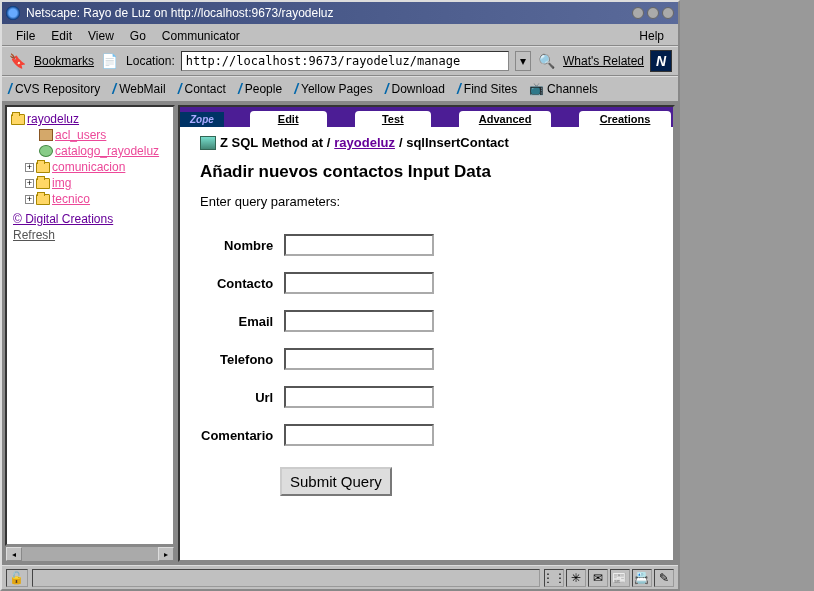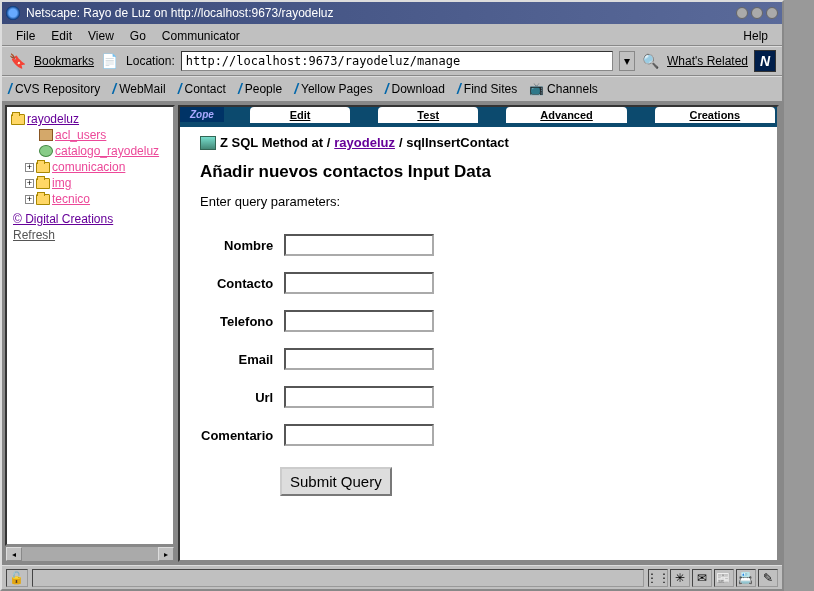--- a/index.html
+++ b/index.html
@@ -1,17 +1,17 @@
 <!DOCTYPE html>
 <html><head>
 <meta charset="utf-8">
 <style>
 * { box-sizing: border-box; }
 body { margin: 0; padding: 0; font-family: "Helvetica", Arial, sans-serif; font-size: 12px; background: #999; }
-.window { width: 784px; height: 591px; background: #C0C0C0; border: 2px solid #888; border-top-color: #ddd; border-left-color: #ddd; display: flex; flex-direction: column; }
+.window { width: 680px; height: 591px; background: #C0C0C0; border: 2px solid #888; border-top-color: #ddd; border-left-color: #ddd; display: flex; flex-direction: column; }
 .titlebar { background: linear-gradient(to right, #3a4a7a, #5a6a9a); color: #fff; height: 22px; display: flex; align-items: center; padding: 0 4px; font-size: 12px; }
 .titlebar .tb-icon { width: 14px; height: 14px; background: radial-gradient(circle, #6af 40%, #037 70%); border-radius: 50%; margin-right: 6px; }
 .titlebar .title-text { flex: 1; }
 .titlebar .wm-btns { display: flex; gap: 3px; }
 .titlebar .wm-btn { width: 12px; height: 12px; background: #aaa; border: 1px solid #666; border-radius: 50%; }
 .menubar { background: #C0C0C0; height: 22px; display: flex; align-items: flex-end; padding: 0 6px; border-bottom: 1px solid #888; font-size: 12px; }
 .menubar .menu-item { padding: 2px 8px; cursor: pointer; }
 .menubar .spacer { flex: 1; }
 .toolbar { background: #C0C0C0; height: 30px; display: flex; align-items: center; padding: 0 6px; gap: 6px; border-bottom: 1px solid #888; border-top: 1px solid #ddd; }
 .toolbar .tool-icon { width: 20px; height: 20px; display: inline-flex; align-items: center; justify-content: center; font-size: 14px; }
@@ -32,21 +32,21 @@
 .expand-box { width: 9px; height: 9px; border: 1px solid #888; display: inline-flex; align-items: center; justify-content: center; font-size: 9px; line-height: 1; cursor: pointer; }
 .folder-icon { width: 14px; height: 11px; background: #ffd766; border: 1px solid #aa8800; border-radius: 1px 1px 0 0; position: relative; display: inline-block; }
 .folder-icon::before { content: ""; position: absolute; top: -3px; left: 0; width: 6px; height: 3px; background: #ffd766; border: 1px solid #aa8800; border-bottom: none; }
 .users-icon { width: 14px; height: 12px; background: #d4a86a; border: 1px solid #885522; display: inline-block; }
 .catalog-icon { width: 14px; height: 12px; background: #88cc88; border: 1px solid #448844; border-radius: 50%; display: inline-block; }
 .sidebar .links { margin-top: 4px; }
 .sidebar .links a { color: #0000cc; text-decoration: underline; display: block; padding: 1px 2px; }
 .sidebar .links a.dc { color: #660099; }
 .sidebar .links .refresh { color: #555; text-decoration: underline; display: block; padding: 1px 2px; }
 .main { flex: 1; background: #fff; border: 2px inset #888; overflow-y: auto; }
-.tabs { background: #0c4a6e; display: flex; height: 20px; align-items: flex-start; gap: 24px; }
+.tabs { background: #4c1d95; display: flex; height: 20px; align-items: flex-end; gap: 24px; }
 .zope-logo { background: #003366; color: #aaf; font-style: italic; font-size: 10px; padding: 2px 10px; font-weight: bold; }
 .tab { background: #fff; color: #000; font-size: 11px; text-decoration: underline; padding: 2px 0; margin: 0 2px; border-radius: 4px 4px 0 0; flex: 1; text-align: center; cursor: pointer; font-weight: bold; }
 .tab.wide { flex: 1.2; }
 .main-body { padding: 8px 12px; margin-left: 8px; }
 .breadcrumb { font-size: 13px; font-weight: bold; margin-bottom: 10px; display: flex; align-items: center; gap: 4px; }
 .breadcrumb .sql-icon { width: 16px; height: 14px; background: linear-gradient(#77ddcc, #448877); border: 1px solid #336655; display: inline-block; }
 .breadcrumb a { color: #660099; text-decoration: underline; }
 .main-body h2 { font-size: 17px; font-weight: bold; margin: 12px 0; }
 .main-body .prompt { font-size: 13px; margin-bottom: 10px; }
 .form-table { border-collapse: separate; border-spacing: 0 14px; }
@@ -199,25 +199,25 @@
           <tbody>
               <tr>
                 <th>Nombre</th>
                 <td><input type="text" style=""></td>
               </tr>
           <tr>
                 <th>Contacto</th>
                 <td><input type="text" style=""></td>
               </tr>
           <tr>
+                <th>Email</th>
+                <td><input type="text" style=""></td>
+              </tr>
+          <tr>
                 <th>Telefono</th>
-                <td><input type="text" style=""></td>
-              </tr>
-          <tr>
-                <th>Email</th>
                 <td><input type="text" style=""></td>
               </tr>
           <tr>
                 <th>Url</th>
                 <td><input type="text" style=""></td>
               </tr>
           <tr>
                 <th>Comentario</th>
                 <td><input type="text" style=""></td>
               </tr>

